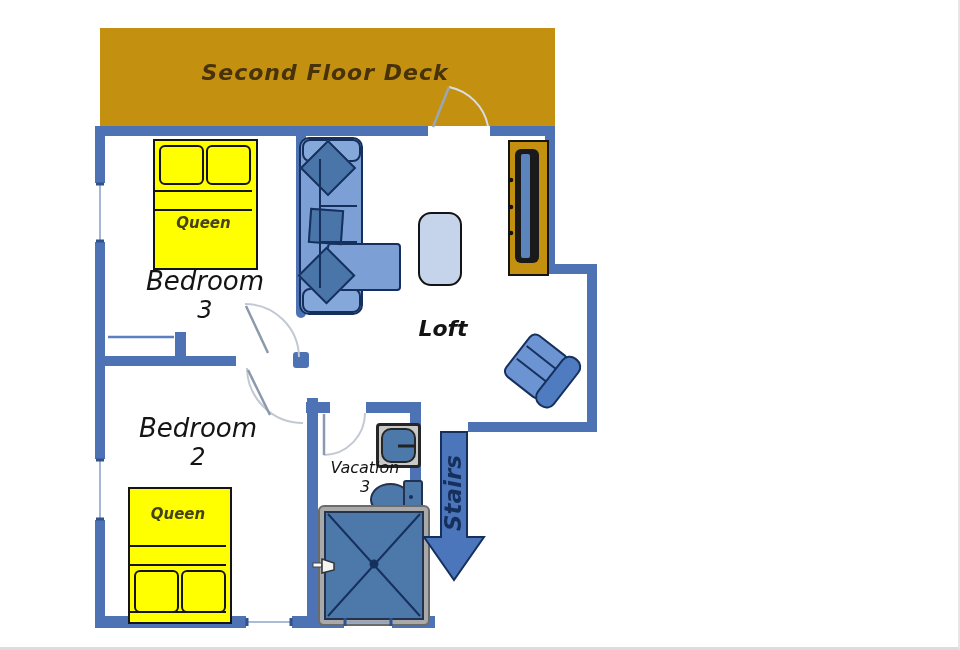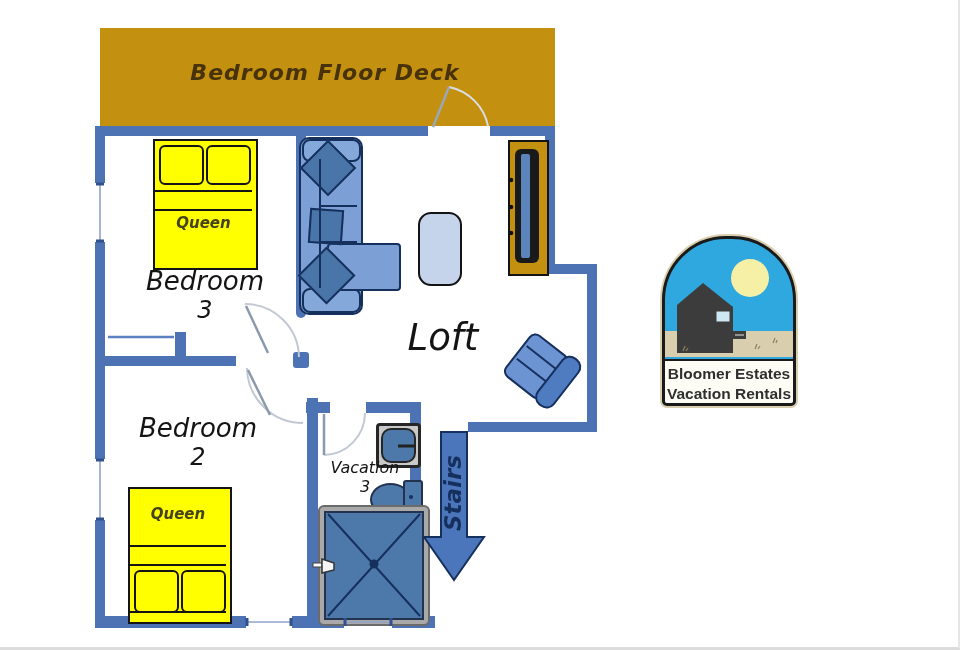--- a/index.html
+++ b/index.html
@@ -17,21 +17,21 @@
   svg{display:block;}
   #overlay{position:absolute;left:0;top:0;z-index:5;pointer-events:none;}
   .ztext{z-index:6;}
 </style>
 </head>
 <body>
 
 <div id="canvas">
 
   <div class="abs" style="left:100px;top:28px;width:455px;height:98px;background:#c3910f;"></div>
-  <div class="abs hand center" style="left:155px;top:60px;width:340px;font-size:22px;font-weight:600;color:#47320a;letter-spacing:1px;">Bedroom Floor Deck</div>
+  <div class="abs hand center" style="left:155px;top:60px;width:340px;font-size:22px;font-weight:600;color:#47320a;letter-spacing:1px;">Second Floor Deck</div>
 
   <div class="wall" style="left:95px;top:126px;width:333px;height:10px;"></div>
   <div class="wall" style="left:490px;top:126px;width:65px;height:10px;"></div>
   <div class="wall" style="left:95px;top:126px;width:10px;height:57px;"></div>
   <div class="wall" style="left:95px;top:242px;width:10px;height:217px;"></div>
   <div class="wall" style="left:95px;top:520px;width:10px;height:108px;"></div>
   <div class="wall" style="left:95px;top:616px;width:151px;height:12px;"></div>
   <div class="wall" style="left:292px;top:616px;width:52px;height:12px;"></div>
   <div class="wall" style="left:392px;top:616px;width:43px;height:12px;"></div>
   <div class="wall" style="left:545px;top:126px;width:10px;height:148px;"></div>
@@ -77,54 +77,35 @@
   <div class="pillow-b" style="left:306px;top:255px;width:37px;height:37px;transform:rotate(45deg);"></div>
   <div class="abs" style="left:418px;top:212px;width:40px;height:70px;background:#c5d4eb;border:2px solid #141414;border-radius:13px;"></div>
   <div class="abs" style="left:508px;top:140px;width:37px;height:132px;background:#c3910f;border:2px solid #141414;"></div>
   <div class="abs" style="left:515px;top:149px;width:24px;height:114px;background:#1a1a1a;border-radius:6px;"></div>
   <div class="abs" style="left:521px;top:154px;width:9px;height:104px;background:#5b84bd;border-radius:2px;"></div>
   <div class="abs" style="left:512px;top:338px;width:62px;height:62px;transform:rotate(38deg);">
     <div class="abs" style="left:0px;top:6px;width:44px;height:50px;background:#6c93d2;border:2px solid #16305e;border-radius:8px;"></div>
     <div class="abs" style="left:4px;top:22px;width:38px;height:14px;border-top:2px solid #16305e;border-bottom:2px solid #16305e;"></div>
     <div class="abs" style="left:40px;top:2px;width:18px;height:56px;background:#4f7bc0;border:2px solid #16305e;border-radius:10px;"></div>
   </div>
-  <div class="abs hand center" style="left:393px;top:316px;width:100px;font-size:37px;">Loft</div>
+  <div class="abs hand center" style="left:393px;top:316px;width:100px;font-size:22px;font-weight:bold;">Loft</div>
 
   <div class="abs" style="left:376px;top:423px;width:45px;height:45px;background:#c9c9c9;border:3px solid #262626;border-radius:4px;box-sizing:border-box;"></div>
   <div class="abs" style="left:381px;top:428px;width:31px;height:31px;background:#4d79aa;border:2px solid #262626;border-radius:10px;"></div>
   <div class="abs center" style="left:316px;top:458px;width:98px;">
     <div class="hand" style="font-size:16px;">Vacation</div>
     <div class="hand" style="font-size:16px;">3</div>
   </div>
   <div class="abs" style="left:370px;top:483px;width:37px;height:29px;background:#4d79aa;border:2px solid #22324f;border-radius:50%;"></div>
   <div class="abs" style="left:403px;top:480px;width:16px;height:33px;background:#4d79aa;border:2px solid #22324f;border-radius:3px;"></div>
   <div class="abs" style="left:318px;top:505px;width:112px;height:121px;background:#a9a9a9;border:2px solid #6b6b6b;border-radius:6px;box-sizing:border-box;"></div>
   <div class="abs" style="left:324px;top:511px;width:100px;height:109px;background:#4d79aa;border:2px solid #22324f;box-sizing:border-box;"></div>
 
   <div class="abs hand center ztext" style="left:399px;top:478px;width:112px;height:30px;transform:rotate(-90deg);font-size:23px;color:#16305e;font-weight:600;">Stairs</div>
 
-  <div class="abs" style="left:662px;top:236px;width:128px;height:164px;border:3px solid #1a1a1a;border-radius:64px 64px 5px 5px;background:#2fa8e0;overflow:hidden;box-shadow:0 0 0 2px #d9cfae;">
-    <div class="abs" style="left:66px;top:20px;width:38px;height:38px;background:#f5f0a5;border-radius:50%;"></div>
-    <div class="abs" style="left:0px;top:92px;width:128px;height:26px;background:#d9cfae;"></div>
-    <svg class="abs" style="left:4px;top:40px;" width="118" height="76" viewBox="0 0 118 76">
-      <polygon points="8,74 8,26 34,4 64,28 64,74" fill="#3c3c3c"></polygon>
-      <rect x="47" y="32" width="14" height="11" fill="#cfe7f2" stroke="#3c3c3c"></rect>
-      <rect x="64" y="52" width="13" height="8" fill="#3c3c3c"></rect>
-      <line x1="66" y1="56" x2="75" y2="56" stroke="#e8e8e8" stroke-width="1"></line>
-      <g stroke="#8a845c" stroke-width="1.2">
-        <path d="M14,72 l2,-5 M17,72 l2,-3" fill="none"></path>
-        <path d="M86,70 l2,-5 M89,70 l2,-3" fill="none"></path>
-        <path d="M104,64 l2,-5 M107,64 l1,-3" fill="none"></path>
-      </g>
-    </svg>
-    <div class="abs center" style="left:0px;bottom:0px;width:128px;height:44px;background:#fdfdf6;border-top:2.5px solid #1a1a1a;font-family:'Liberation Sans',sans-serif;font-weight:bold;color:#2f2f2f;font-size:15.5px;line-height:20px;padding-top:3px;box-sizing:border-box;">
-      <div>Bloomer Estates</div>
-      <div>Vacation Rentals</div>
-    </div>
-  </div>
 
   <div class="abs center" style="left:535px;top:450px;width:390px;">
   </div>
 
   <svg id="overlay" width="960" height="650" viewBox="0 0 960 650">
 
     <g stroke="#8fa3c8" stroke-width="1.6">
       <line x1="100" y1="184" x2="100" y2="241"></line>
       <line x1="100" y1="460" x2="100" y2="519"></line>
       <line x1="247" y1="622" x2="291" y2="622"></line>

